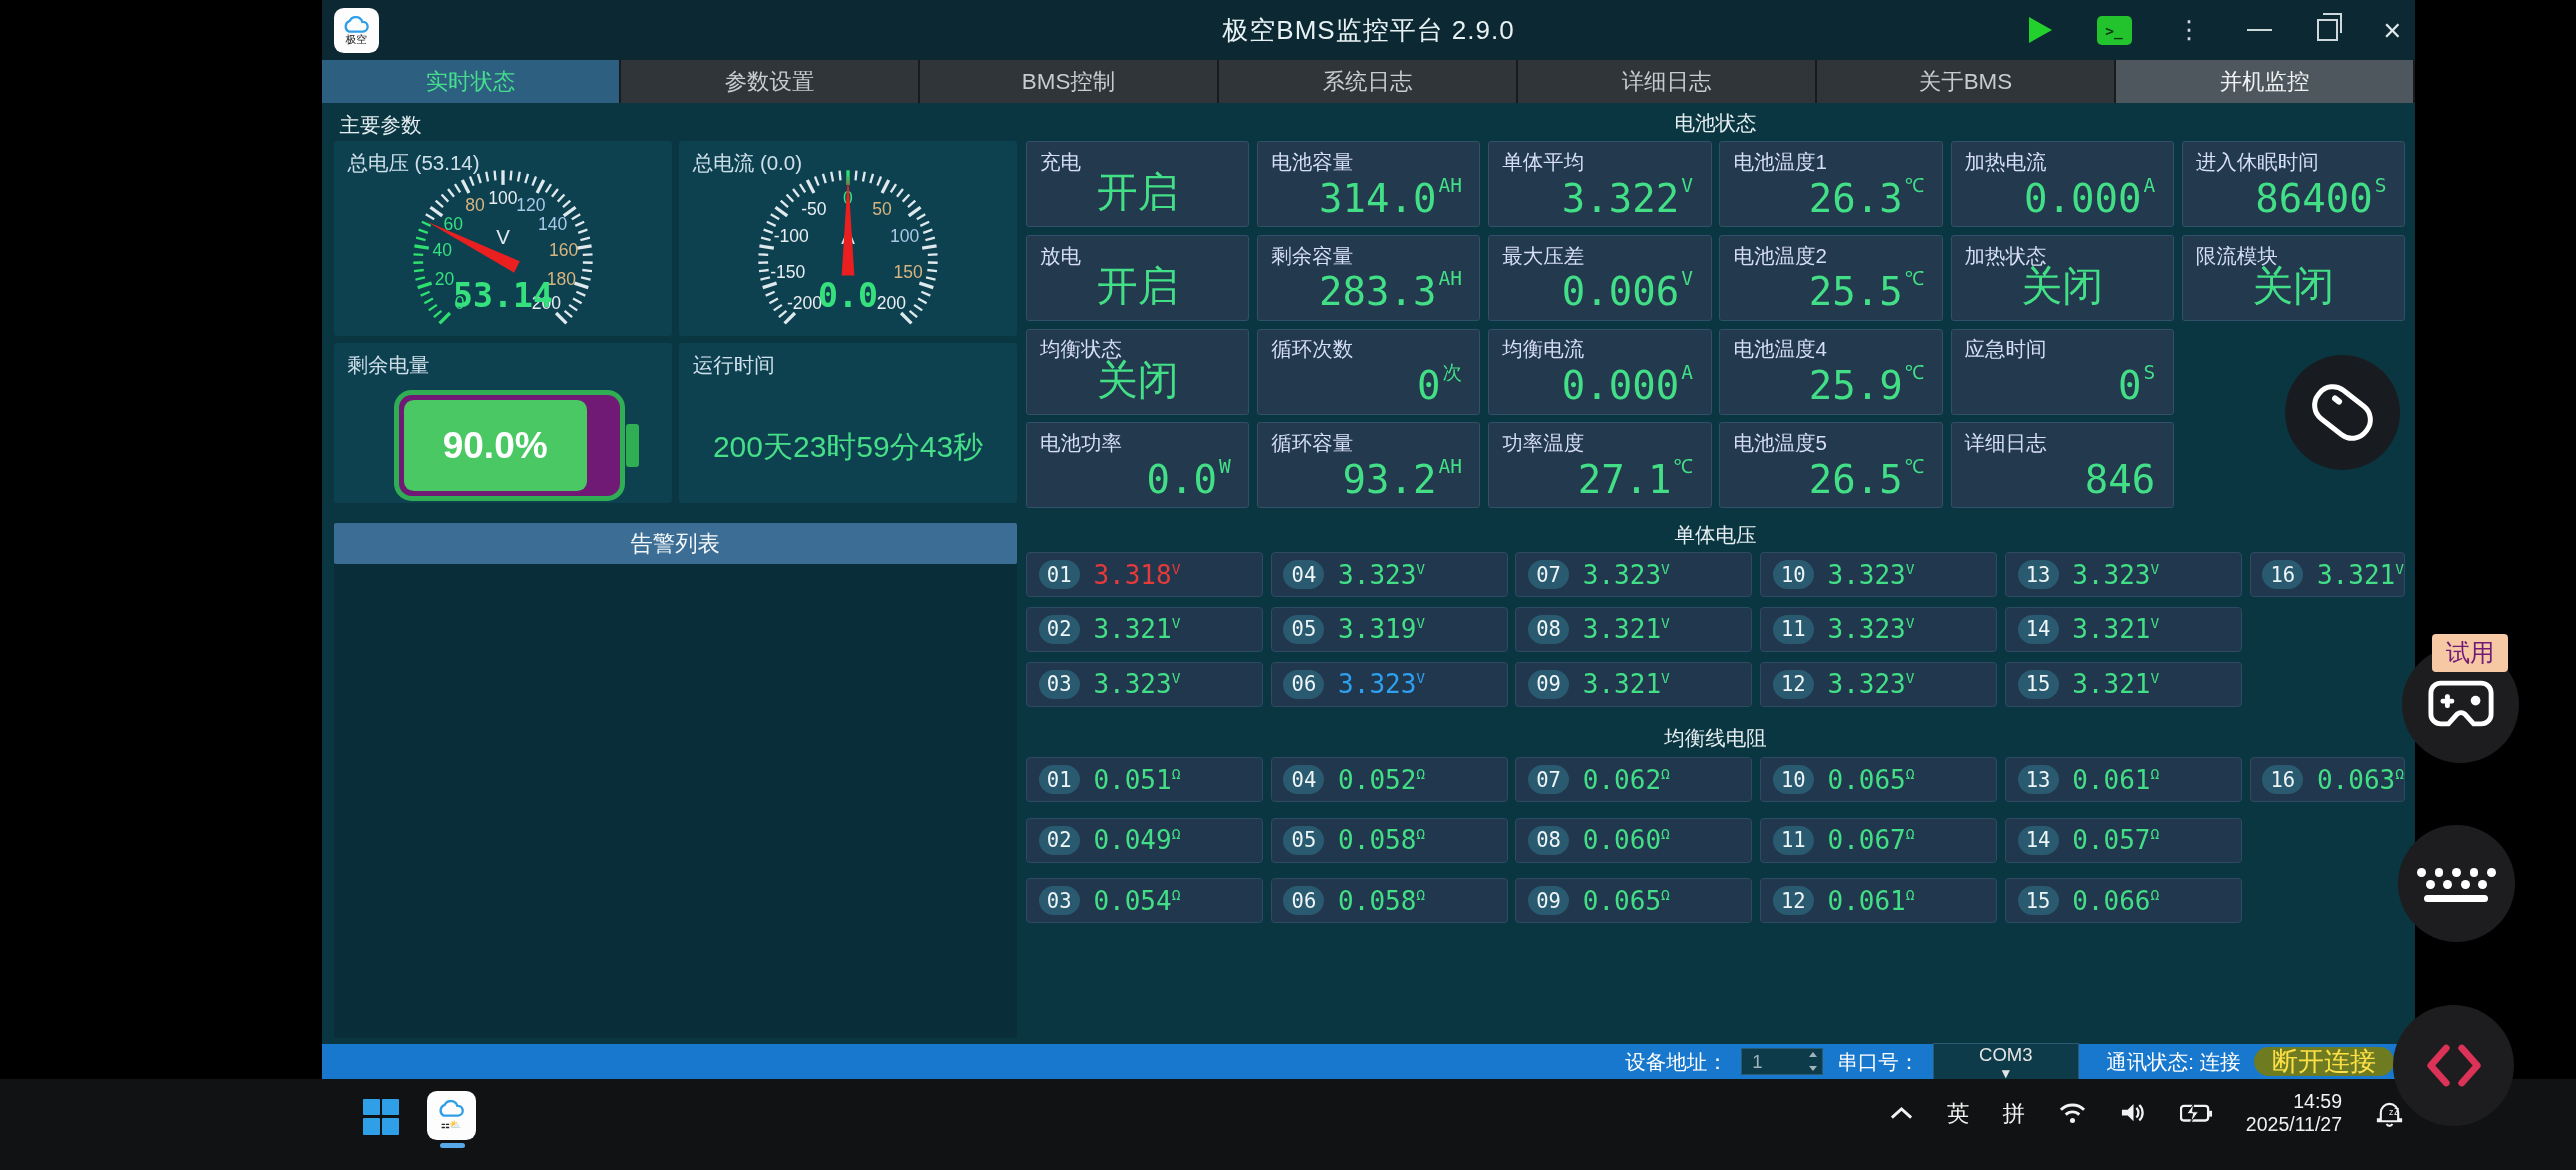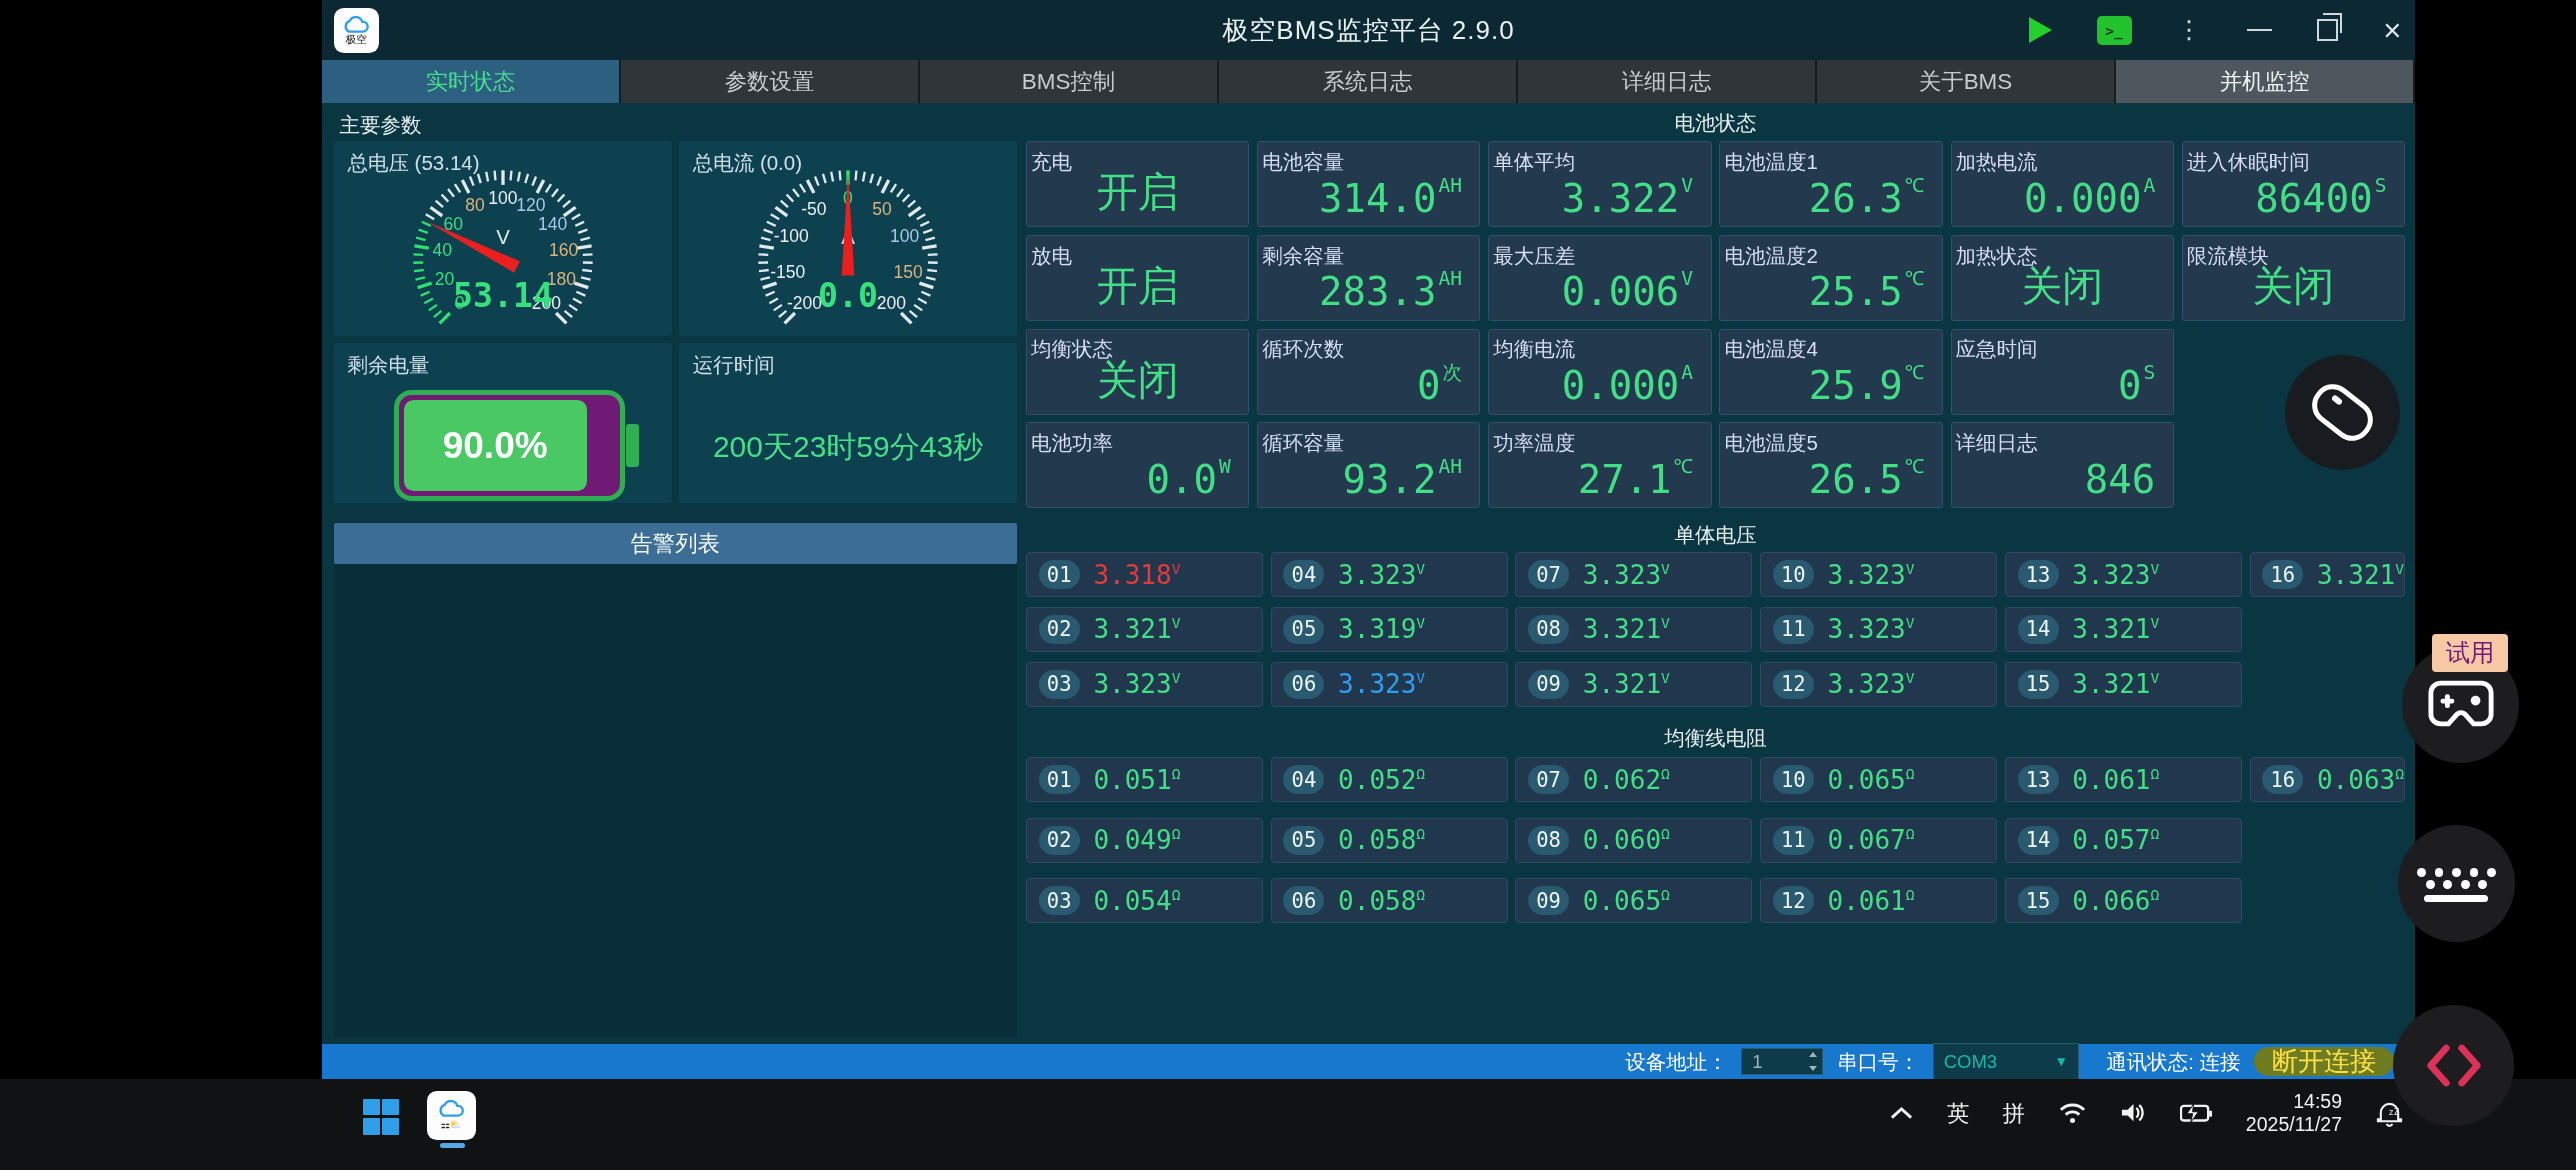--- a/index.html
+++ b/index.html
@@ -40,42 +40,42 @@
   .batt-txt{position:absolute;left:0;top:0;width:193px;height:101px;display:flex;align-items:center;justify-content:center;
             color:#fff;font-size:37px;font-weight:bold;}
   .runtime-val{position:absolute;left:0;right:0;top:84px;text-align:center;color:#46df87;font-size:30px;}
   .alarm-head{position:absolute;background:#3c6d94;border-radius:2px;display:flex;align-items:center;justify-content:center;
               color:#f2f7fa;font-size:22.4px;}
   .alarm-body{position:absolute;background:#0a2e39;}
   
   .sgrid{position:absolute;display:grid;grid-template-columns:repeat(6,1fr);}
   .scard{background:#22394e;border:1px solid #33506a;border-radius:2.9px;position:relative;}
   .scard.empty{background:transparent;border:none;}
-  .sc-label{position:absolute;left:4px;top:5.9px;font-size:20.5px;color:#d6def5;}
+  .sc-label{position:absolute;left:13px;top:5.9px;font-size:20.5px;color:#d6def5;}
   .sc-value{position:absolute;right:17.6px;bottom:5.9px;color:#43df86;font-size:39px;font-family:"DejaVu Sans Mono",monospace;}
   .sc-value.cn{right:0;left:0;text-align:center;font-family:"Liberation Sans",sans-serif;font-size:41px;}
   .sc-unit{font-size:19.5px;vertical-align:19.5px;margin-left:2px;}
   
   .cgrid{position:absolute;display:grid;grid-template-columns:repeat(5,1fr);grid-auto-flow:column;}
   .cell{background:#20374d;border:1px solid #2f4b64;border-radius:3.9px;display:flex;align-items:center;gap:13.7px;padding-left:11.7px;}
   .badge{min-width:41px;height:29px;border-radius:14.6px;background:#2a5a70;color:#eef5f7;display:flex;align-items:center;
          justify-content:center;font-family:"DejaVu Sans Mono",monospace;font-size:20.5px;}
   .cv{font-family:"DejaVu Sans Mono",monospace;font-size:26px;color:#43df86;}
   .cv sup{font-size:14.6px;}
   
   .bluebar{position:absolute;left:0;right:0;top:1044px;height:35px;background:#1778cd;display:flex;align-items:center;
            justify-content:flex-end;gap:13.7px;padding-right:21.5px;box-sizing:border-box;color:#fff;font-size:20.5px;}
   .addr-box{width:82px;height:27px;background:#0d3b4a;border:1px solid#2a5a70;position:relative;color:#9fb3bb;
             font-size:18.5px;display:flex;align-items:center;padding-left:9.8px;box-sizing:border-box;}
   .spin{position:absolute;right:2px;top:1px;bottom:1px;width:15.6px;display:flex;flex-direction:column;justify-content:space-between;}
   .spin b{width:0;height:0;margin:2px auto;border-left:4.9px solid transparent;border-right:4.9px solid transparent;}
   .spin .up{border-bottom:5.9px solid #9fb3bb;}
   .spin .dn{border-top:5.9px solid #9fb3bb;}
-  .combo{width:146px;height:37px;background:#0d3b4a;border:1px solid #2a5a70;color:#14b8a6;font-size:18.5px;
-         display:flex;align-items:center;justify-content:space-between;padding:0 9.8px;box-sizing:border-box;}
+  .combo{width:146px;height:37px;background:#0d3b4a;border:1px solid #2a5a70;color:#e5e5e5;font-size:18.5px;
+         display:flex;align-items:center;justify-content:space-between;padding:0 9.8px;box-sizing:border-box;flex-direction:column;}
   .disc-btn{background:#6e7b21;border-radius:14.6px;height:29px;display:flex;align-items:center;padding:0 17.6px;
             color:#fde047;font-size:26px;}
   
   .taskbar{position:absolute;left:0;top:1079px;width:2576px;height:92px;background:#111214;}
   .startbtn{position:absolute;left:363px;top:19.5px;width:37px;height:37px;display:grid;grid-template-columns:16.6px 16.6px;
             grid-template-rows:16.6px 16.6px;gap:2.9px;}
   .startbtn i{background:#2f9fe8;border-radius:1px;}
   .task-app{position:absolute;left:427px;top:11.7px;width:49px;height:49px;background:#fdfdfd;border-radius:9.8px;
             display:flex;flex-direction:column;align-items:center;justify-content:center;}
   .task-app .zi{font-size:9.8px;color:#222;font-weight:bold;}

